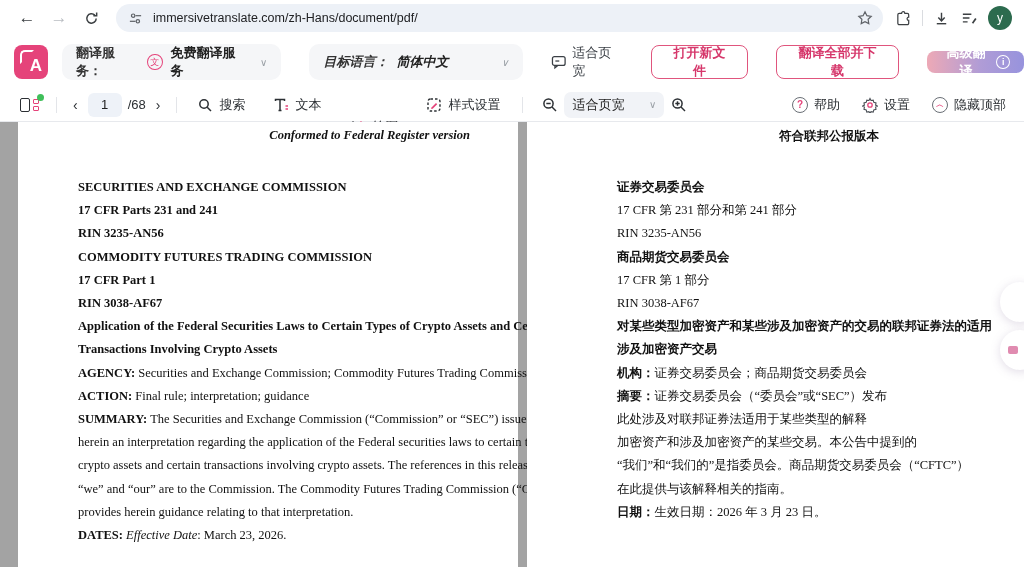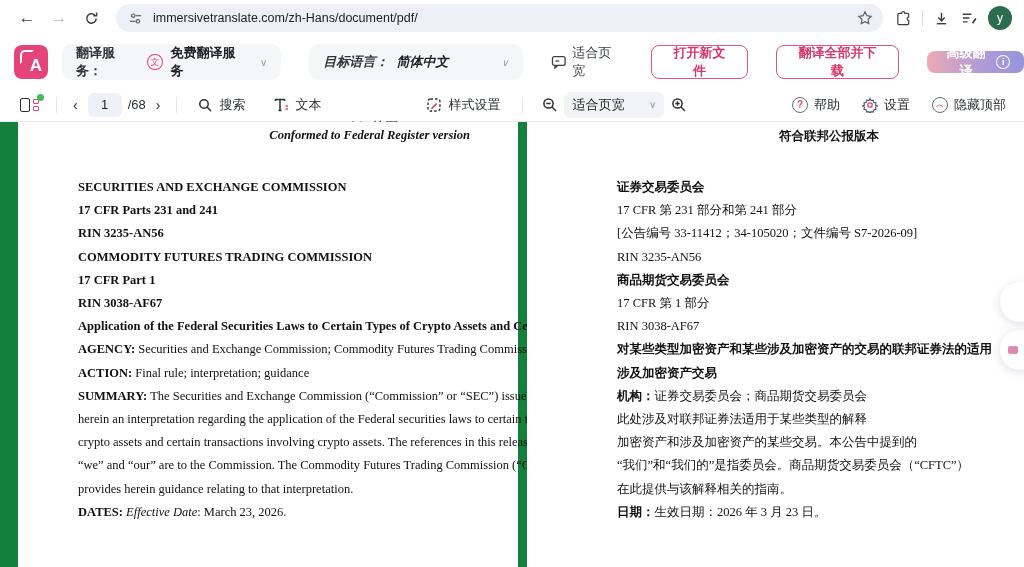--- a/index.html
+++ b/index.html
@@ -68,21 +68,21 @@
     text-align:center; font-size:13px; color:#222; }
   .fit-select { height:26px; min-width:100px; background:#f1f3f7; border-radius:7px;
     display:flex; align-items:center; padding:0 8px; gap:14px; font-size:13px; color:#222;text-align:center; }
   .fit-select .chev { margin-left:auto; }
   .pt-right { margin-left:auto; display:flex; align-items:center; gap:22px; }
   .circ-ic { width:16px; height:16px; border:1.5px solid #6a6f76; border-radius:50%;
     display:flex; align-items:center; justify-content:center; color:#e5437a; font-size:10px;
     font-weight:bold; }
 
   
-  .viewer { position:relative; height:445px; background:#15803d; overflow:hidden; }
+  .viewer { position:relative; height:445px; background:#a3a3a3; overflow:hidden; }
   .page { position:absolute; top:0; bottom:-10px; background:#fff; }
   .page-en { left:18px; width:500px; }
   .page-zh { left:527px; width:500px; }
   .doc { font-family:"Liberation Serif", serif; font-size:12.5px; color:#111; }
   .conformed { position:absolute; top:6px; font-weight:bold; font-style:italic;
     font-family:"Liberation Serif", serif; font-size:12.5px; }
   .page-en .conformed { right:48px; }
   .page-zh .conformed { right:148px; font-style:normal; font-weight:bold; }
   .lines { position:absolute; top:54px; left:60px; right:28px; }
   .page-zh .lines { left:90px; right:10px; }
@@ -257,43 +257,44 @@
   <div class="page page-en doc">
     <div class="conformed">Conformed to Federal Register version</div>
     <div class="lines">
         <div class="doc-line"><span class="seg-b">SECURITIES AND EXCHANGE COMMISSION</span></div>
         <div class="doc-line"><span class="seg-b">17 CFR Parts 231 and 241</span></div>
         <div class="doc-line"><span class="seg-b">RIN 3235-AN56</span></div>
         <div class="doc-line"><span class="seg-b">COMMODITY FUTURES TRADING COMMISSION</span></div>
         <div class="doc-line"><span class="seg-b">17 CFR Part 1</span></div>
         <div class="doc-line"><span class="seg-b">RIN 3038-AF67</span></div>
         <div class="doc-line"><span class="seg-b">Application of the Federal Securities Laws to Certain Types of Crypto Assets and Certain</span></div>
+        <div class="doc-line"><span class="seg-b">Transactions Involving Crypto Assets</span></div>
         <div class="doc-line"><span class="seg-b">AGENCY:</span><span class="seg-r"> Securities and Exchange Commission; Commodity Futures Trading Commission</span></div>
         <div class="doc-line"><span class="seg-b">ACTION:</span><span class="seg-r"> Final rule; interpretation; guidance</span></div>
         <div class="doc-line"><span class="seg-b">SUMMARY:</span><span class="seg-r"> The Securities and Exchange Commission (“Commission” or “SEC”) issues</span></div>
         <div class="doc-line"><span class="seg-r">herein an interpretation regarding the application of the Federal securities laws to certain types of</span></div>
         <div class="doc-line"><span class="seg-r">crypto assets and certain transactions involving crypto assets. The references in this release to</span></div>
         <div class="doc-line"><span class="seg-r">“we” and “our” are to the Commission. The Commodity Futures Trading Commission (“CFTC”)</span></div>
         <div class="doc-line"><span class="seg-r">provides herein guidance relating to that interpretation.</span></div>
         <div class="doc-line"><span class="seg-b">DATES:</span><span class="seg-i"> Effective Date</span><span class="seg-r">: March 23, 2026.</span></div>
       </div>
   </div>
   <div class="page page-zh doc">
     <div class="conformed">符合联邦公报版本</div>
     <div class="lines">
         <div class="doc-line"><span class="seg-b">证券交易委员会</span></div>
         <div class="doc-line"><span class="seg-r">17 CFR 第 231 部分和第 241 部分</span></div>
-        <div class="doc-line"><span class="seg-r">[公告编号 33-11412；34-105020；文件编号 S7-2026-09]</span></div>
         <div class="doc-line"><span class="seg-r">RIN 3235-AN56</span></div>
         <div class="doc-line"><span class="seg-b">商品期货交易委员会</span></div>
         <div class="doc-line"><span class="seg-r">17 CFR 第 1 部分</span></div>
         <div class="doc-line"><span class="seg-r">RIN 3038-AF67</span></div>
         <div class="doc-line"><span class="seg-b">对某些类型加密资产和某些涉及加密资产的交易的联邦证券法的适用</span></div>
         <div class="doc-line"><span class="seg-b">涉及加密资产交易</span></div>
         <div class="doc-line"><span class="seg-b">机构：</span><span class="seg-r">证券交易委员会；商品期货交易委员会</span></div>
+        <div class="doc-line"><span class="seg-b">摘要：</span><span class="seg-r">证券交易委员会（“委员会”或“SEC”）发布</span></div>
         <div class="doc-line"><span class="seg-r">此处涉及对联邦证券法适用于某些类型的解释</span></div>
         <div class="doc-line"><span class="seg-r">加密资产和涉及加密资产的某些交易。本公告中提到的</span></div>
         <div class="doc-line"><span class="seg-r">“我们”和“我们的”是指委员会。商品期货交易委员会（“CFTC”）</span></div>
         <div class="doc-line"><span class="seg-r">在此提供与该解释相关的指南。</span></div>
         <div class="doc-line"><span class="seg-b">日期：</span><span class="seg-r">生效日期：2026 年 3 月 23 日。</span></div>
       </div>
   </div>
   <div class="float-ball b1"></div>
   <div class="float-ball b2">
       <span class="pk"></span>

